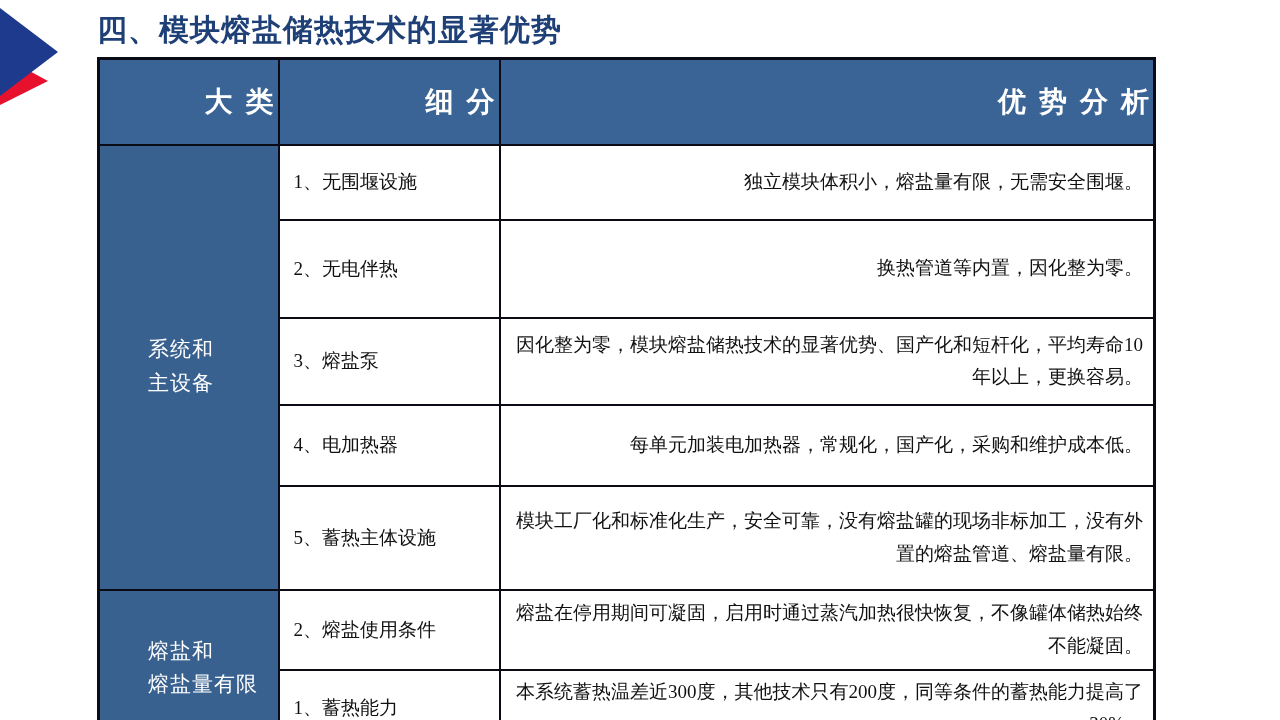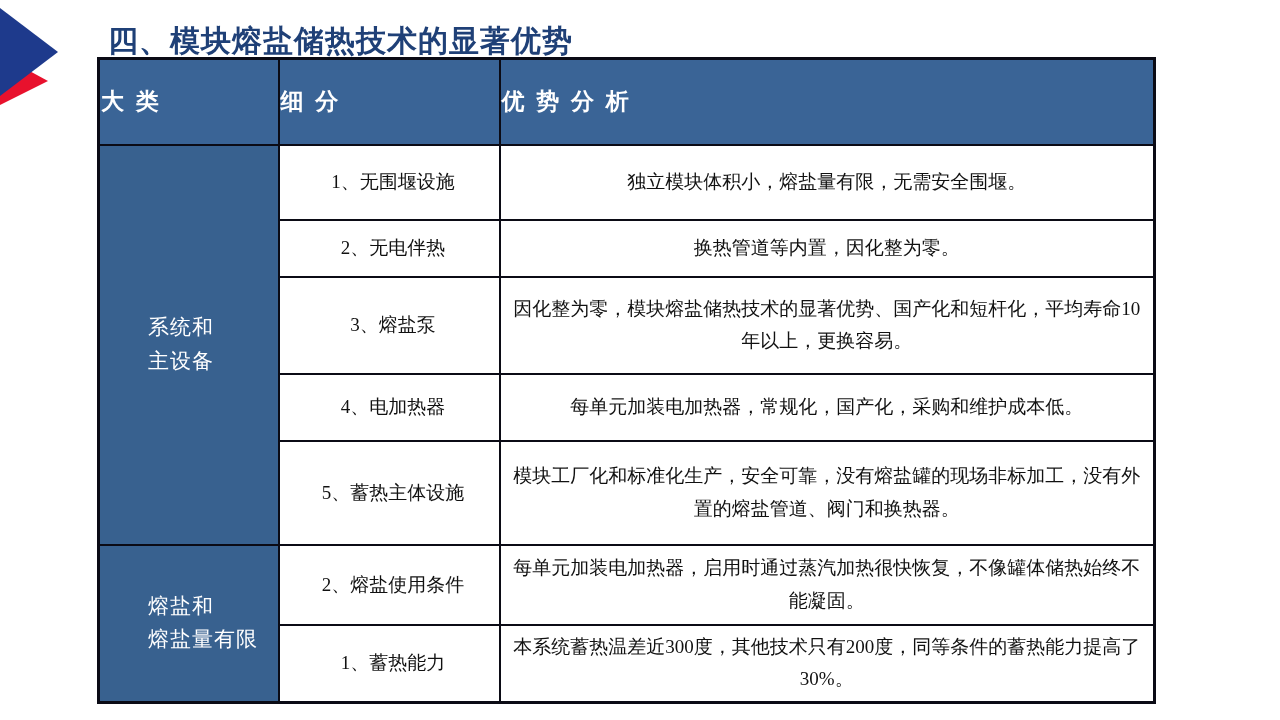--- a/index.html
+++ b/index.html
@@ -46,21 +46,21 @@
     height: 88px;
     background: var(--deco-blue, #1e3a8c);
     clip-path: polygon(0 0, 100% 50%, 0 100%);
     z-index: 2;
   }
   
   .title {
     position: absolute;
     left: 97px;
     top: 10px;
-    margin: 11px;
+    margin: 0;
     font-size: 30px;
     font-weight: bold;
     color: var(--title, #1f4077);
     letter-spacing: 1px;
     white-space: nowrap;
   }
   
   table.adv {
     position: absolute;
     left: 97px;
@@ -73,54 +73,54 @@
   table.adv th, table.adv td {
     border: 2px solid var(--table-border, #0b0b15);
     box-sizing: border-box;
   }
   col.c1 { width: 180px; }
   col.c2 { width: 221px; }
   col.c3 { width: 655px; }
   th.hdr {
     background: var(--header-bg, #3a6496);
     color: var(--header-text, #ffffff);
-    font-size: 23px;
+    font-size: 28px;
     font-weight: bold;
     letter-spacing: 3px;
-    text-align: left;
+    text-align: right;
     vertical-align: middle;
   }
   td.cat {
     background: var(--category-bg, #38618f);
     color: var(--header-text, #ffffff);
     font-size: 21px;
     font-weight: normal;
     text-align: left;
     vertical-align: middle;
     white-space: pre-line;
     line-height: 1.6;
     letter-spacing: 1px;
     padding-left: 48px;
   }
   td.sub {
     background: #ffffff;
     color: var(--body-text, #111111);
     font-size: 19px;
     padding: 0 6px 0 14px;
     vertical-align: middle;
-    text-align: center;
+    text-align: left;
   }
   td.ana {
     background: #ffffff;
     color: var(--body-text, #111111);
     font-size: 19px;
     line-height: 1.7;
     padding: 0 10px 0 10px;
     vertical-align: middle;
-    text-align: center;
+    text-align: right;
   }
 </style>
 </head>
 <body>
 
 <div class="slide">
 
   <div class="deco">
     <div class="tri tri-red"></div>
     <div class="tri tri-blue"></div>
@@ -139,41 +139,41 @@
       <th class="hdr">大 类</th>
       <th class="hdr">细 分</th>
       <th class="hdr">优 势 分 析</th>
     </tr>
     <tr style="height:75px">
       <td class="cat" rowspan="5">系统和
 主设备</td>
       <td class="sub">1、无围堰设施</td>
       <td class="ana">独立模块体积小，熔盐量有限，无需安全围堰。</td>
     </tr>
-    <tr style="height:57px">
+    <tr style="height:98px">
       <td class="sub">2、无电伴热</td>
       <td class="ana">换热管道等内置，因化整为零。</td>
     </tr>
-    <tr style="height:97px">
+    <tr style="height:87px">
       <td class="sub">3、熔盐泵</td>
       <td class="ana">因化整为零，模块熔盐储热技术的显著优势、国产化和短杆化，平均寿命10年以上，更换容易。</td>
     </tr>
-    <tr style="height:67px">
+    <tr style="height:81px">
       <td class="sub">4、电加热器</td>
       <td class="ana">每单元加装电加热器，常规化，国产化，采购和维护成本低。</td>
     </tr>
     <tr style="height:104px">
       <td class="sub">5、蓄热主体设施</td>
-      <td class="ana">模块工厂化和标准化生产，安全可靠，没有熔盐罐的现场非标加工，没有外置的熔盐管道、阀门和换热器。</td>
+      <td class="ana">模块工厂化和标准化生产，安全可靠，没有熔盐罐的现场非标加工，没有外置的熔盐管道、熔盐量有限。</td>
     </tr>
     <tr style="height:80px">
       <td class="cat" rowspan="2">熔盐和
 熔盐量有限</td>
       <td class="sub">2、熔盐使用条件</td>
-      <td class="ana">每单元加装电加热器，启用时通过蒸汽加热很快恢复，不像罐体储热始终不能凝固。</td>
+      <td class="ana">熔盐在停用期间可凝固，启用时通过蒸汽加热很快恢复，不像罐体储热始终不能凝固。</td>
     </tr>
     <tr style="height:78px">
       <td class="sub">1、蓄热能力</td>
       <td class="ana">本系统蓄热温差近300度，其他技术只有200度，同等条件的蓄热能力提高了30%。</td>
     </tr>
   </tbody>
     </table>
 
 </div>
 

